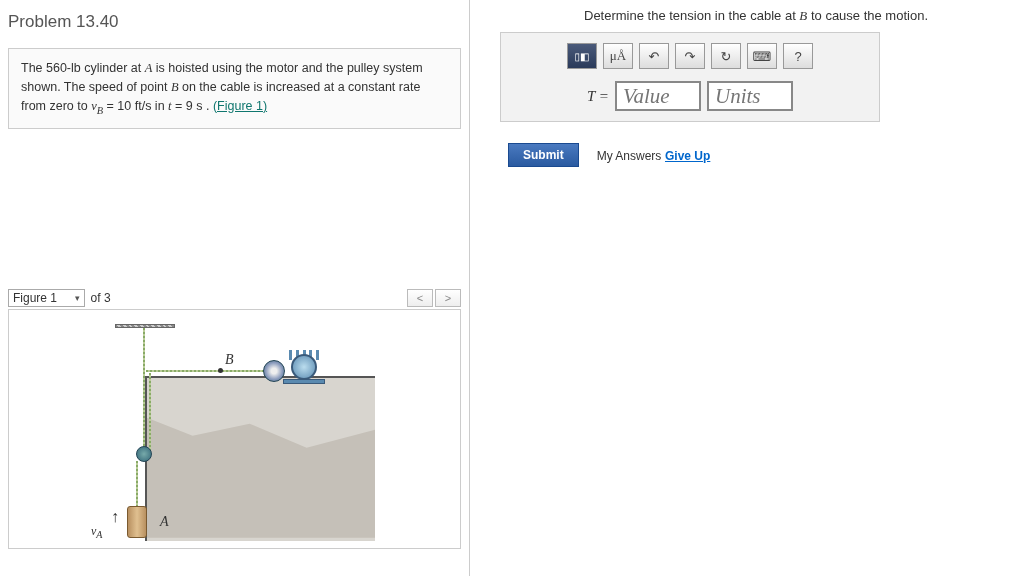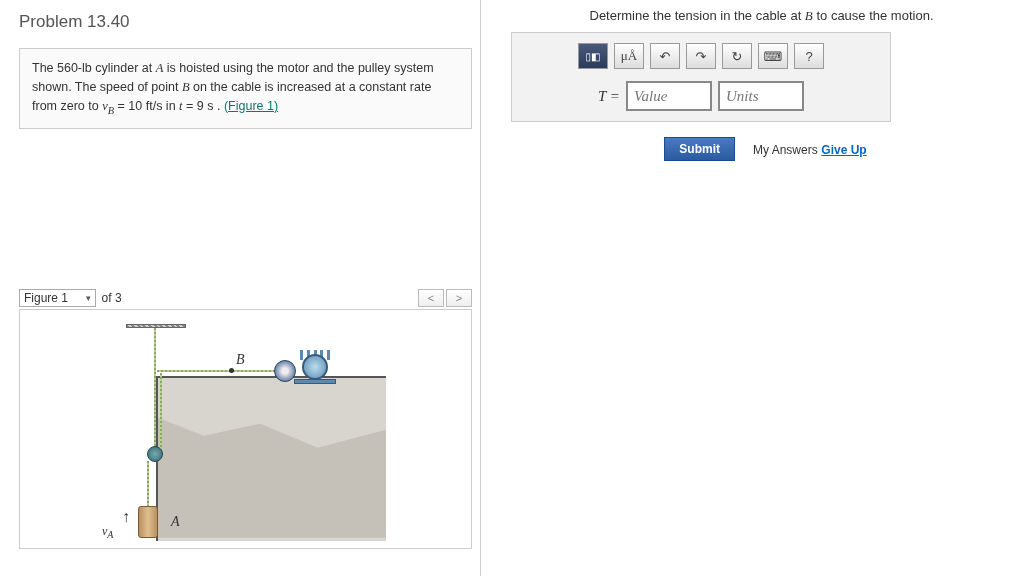--- a/index.html
+++ b/index.html
@@ -1,17 +1,17 @@
 <!DOCTYPE html>
 <html><head>
 <meta charset="utf-8">
 <style>
 * { box-sizing: border-box; margin: 0; padding: 0; }
 body { font-family: Arial, sans-serif; font-size: 13px; color: #333; background: #fff; display: flex; width: 1024px; height: 576px; }
-.left-panel { width: 470px; border-right: 1px solid #ccc; padding: 8px; margin-left: 11px; }
+.left-panel { width: 470px; border-right: 1px solid #ccc; padding: 8px; }
 .right-panel { flex: 1; padding: 8px 12px; }
 .problem-title { font-size: 17px; color: #555; margin-bottom: 12px; padding: 4px 0; }
 .problem-box { border: 1px solid #ccc; background: #fafafa; padding: 10px 12px; font-size: 12.5px; line-height: 1.5; color: #333; }
 .problem-box a { color: #0f766e; text-decoration: underline; }
 .italic { font-style: italic; font-family: 'Times New Roman', serif; }
 .figure-bar { margin-top: 160px; display: flex; align-items: center; gap: 6px; }
 .figure-select { border: 1px solid #aaa; font-size: 12px; padding: 1px 4px; background: #fff; display: inline-flex; align-items: center; gap: 18px; text-align: right; }
 .figure-select .chev { font-size: 9px; color: #555; }
 .of-text { font-size: 12px; color: #333; }
 .nav-arrows { margin-left: auto; display: flex; gap: 2px; }
@@ -42,22 +42,22 @@
 .part-content { padding-left: 18px; }
 .instruction { font-size: 13px; margin-bottom: 8px; text-align: center; }
 .bold-instruction { font-weight: bold; font-size: 13px; margin-bottom: 14px; }
 .answer-box { background: #f2f2f2; border: 1px solid #ccc; padding: 10px; width: 380px; }
 .toolbar { display: flex; gap: 6px; align-items: center; justify-content: center; margin-bottom: 12px; }
 .tool-btn { border: 1px solid #999; background: linear-gradient(#fff,#ddd); width: 30px; height: 26px; display: flex; align-items: center; justify-content: center; font-size: 13px; cursor: pointer; color: #444; }
 .tool-btn.tpl { background: linear-gradient(#4a5a7a,#2a3a5a); color: #fff; font-size: 10px; }
 .tool-btn.micro { font-family: 'Times New Roman', serif; }
 .input-row { display: flex; align-items: center; gap: 6px; justify-content: center; }
 .eq-label { font-style: italic; font-family: 'Times New Roman', serif; font-size: 15px; }
-.val-input { border: 2px solid #888; background: #fff; width: 86px; height: 30px; padding: 2px 6px; font-style: italic; color: #999; font-size: 15px; font-family: 'Times New Roman', serif; }
-.submit-row { display: flex; align-items: center; gap: 18px; margin-top: 15px; margin-left: 8px; justify-content: center; }
+.val-input { border: 2px solid #888; background: #fff; width: 86px; height: 30px; padding: 2px 6px; font-style: italic; color: #999; font-size: 21px; font-family: 'Times New Roman', serif; }
+.submit-row { display: flex; align-items: center; gap: 18px; margin-top: 21px; margin-left: 8px; }
 .submit-btn { background: linear-gradient(#4a7ac0,#2a5aa0); color: #fff; border: 1px solid #1a4a90; padding: 4px 14px; font-size: 12px; font-weight: bold; cursor: pointer; }
 .my-answers { font-size: 12px; color: #333; font-weight: normal; }
 .giveup { color: #0066cc; text-decoration: underline; font-size: 12px; cursor: pointer; font-weight: bold; }
 </style>
 </head>
 <body>
 
 <div class="left-panel">
   <div class="problem-title">Problem 13.40</div>
   <div class="problem-box">

